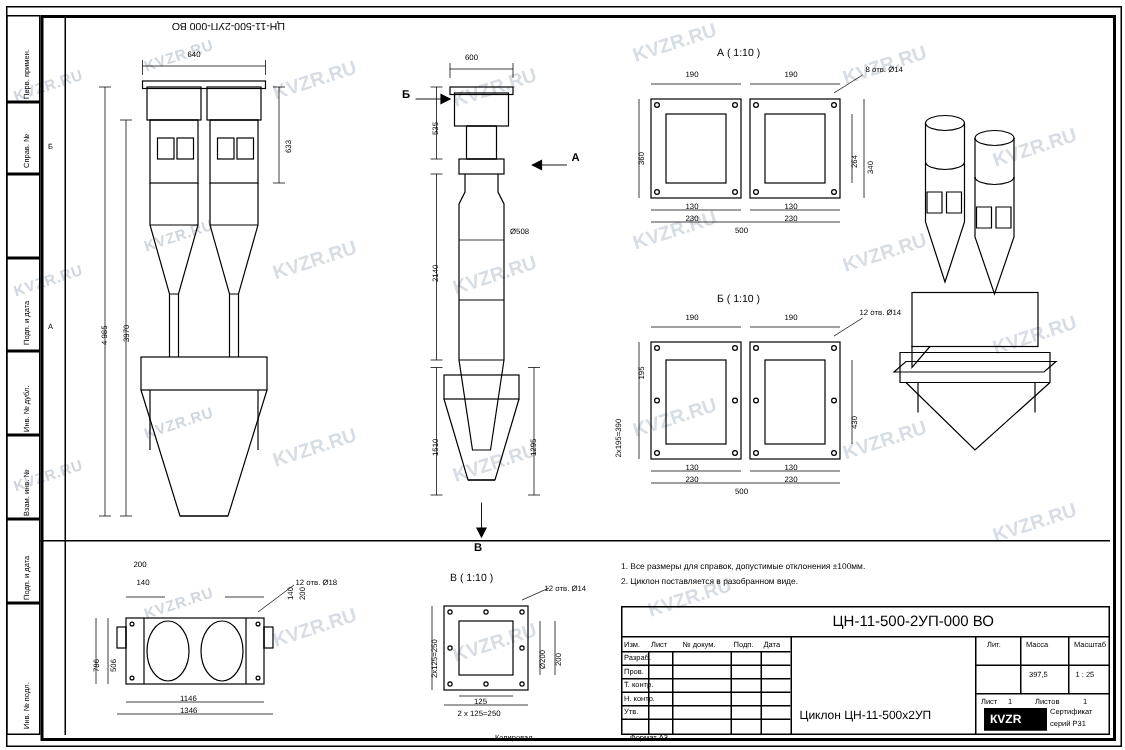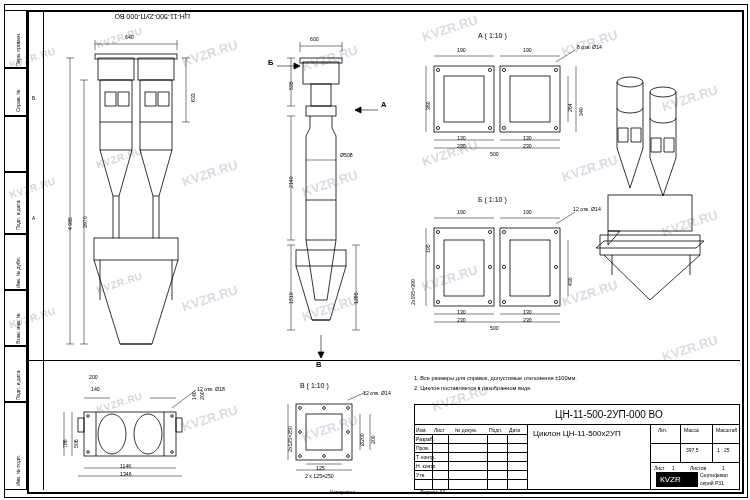--- a/index.html
+++ b/index.html
@@ -18,21 +18,21 @@
   .dimv{position:absolute;font-size:5.2px;color:#000;white-space:nowrap;transform-origin:left top;transform:rotate(-90deg);}
   .lbl{position:absolute;font-size:7px;color:#000;white-space:nowrap;}
   .lblb{position:absolute;font-size:7.5px;color:#000;white-space:nowrap;font-weight:bold;}
   .note{position:absolute;font-size:5.6px;color:#000;white-space:nowrap;}
   .wm{position:absolute;color:#cfd6de;font-size:10px;font-weight:bold;letter-spacing:.5px;transform-origin:left top;transform:rotate(-18deg);user-select:none;}
   .wmbig{position:absolute;color:#d7dde4;font-size:13px;font-weight:bold;transform-origin:left top;transform:rotate(-18deg);}
   svg{position:absolute;left:0;top:0;overflow:visible;}
   .tb{position:absolute;border:1px solid #000;box-sizing:border-box;font-size:5px;}
   .tbc{position:absolute;font-size:5px;color:#000;white-space:nowrap;}
   .title-main{position:absolute;font-size:10px;color:#000;white-space:nowrap;}
-  .title-sub{position:absolute;font-size:8px;color:#000;white-space:nowrap;}
+  .title-sub{position:absolute;font-size:8px;color:#000;white-space:nowrap;margin-top:43px;}
 </style>
 </head>
 <body>
 
 <div id="sheet">
 
   <div>
     <div class="wm" style="left:8px;  top:60px;">KVZR.RU</div>
     <div class="wm" style="left:8px;  top:190px;">KVZR.RU</div>
     <div class="wm" style="left:8px;  top:320px;">KVZR.RU</div>
@@ -376,21 +376,21 @@
     <div class="tbc" style="left:684px; top:427px;">Масса</div>
     <div class="tbc" style="left:716px; top:427px;">Масштаб</div>
     <div class="tbc" style="left:686px; top:447px;">397,5</div>
     <div class="tbc" style="left:717px; top:447px;">1 : 25</div>
     <div class="tbc" style="left:654px; top:465px;">Лист</div>
     <div class="tbc" style="left:672px; top:465px;">1</div>
     <div class="tbc" style="left:690px; top:465px;">Листов</div>
     <div class="tbc" style="left:722px; top:465px;">1</div>
 
     <div style="position:absolute;left:656px;top:472px;width:40px;height:13px;border:1px solid #000;background:#000;">
-      <span style="position:absolute;left:3px;top:2px;color:#fff;font-size:8px;font-weight:normal;">КVZR</span>
+      <span style="position:absolute;left:3px;top:2px;color:#fff;font-size:8px;font-weight:bold;">КVZR</span>
     </div>
     <div class="tbc" style="left:700px; top:472px;">Сертификат</div>
     <div class="tbc" style="left:700px; top:480px;">серий Р31</div>
   </div>
 
   <div class="tbc" style="left:330px; top:489px;">Копировал</div>
   <div class="tbc" style="left:420px; top:489px;">Формат А3</div>
 
 </div>
 

